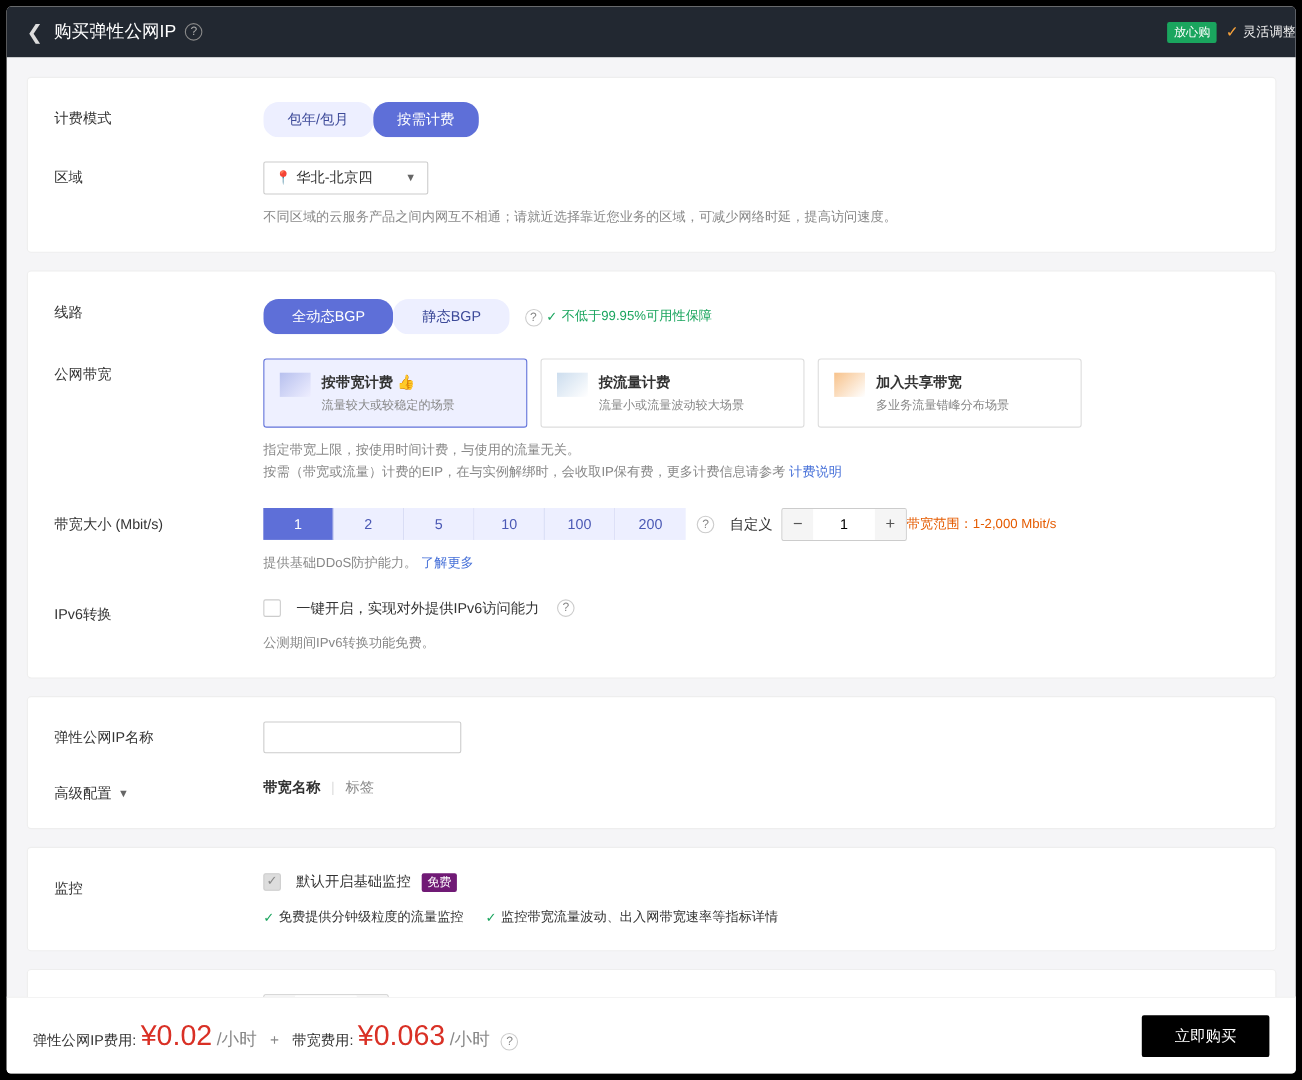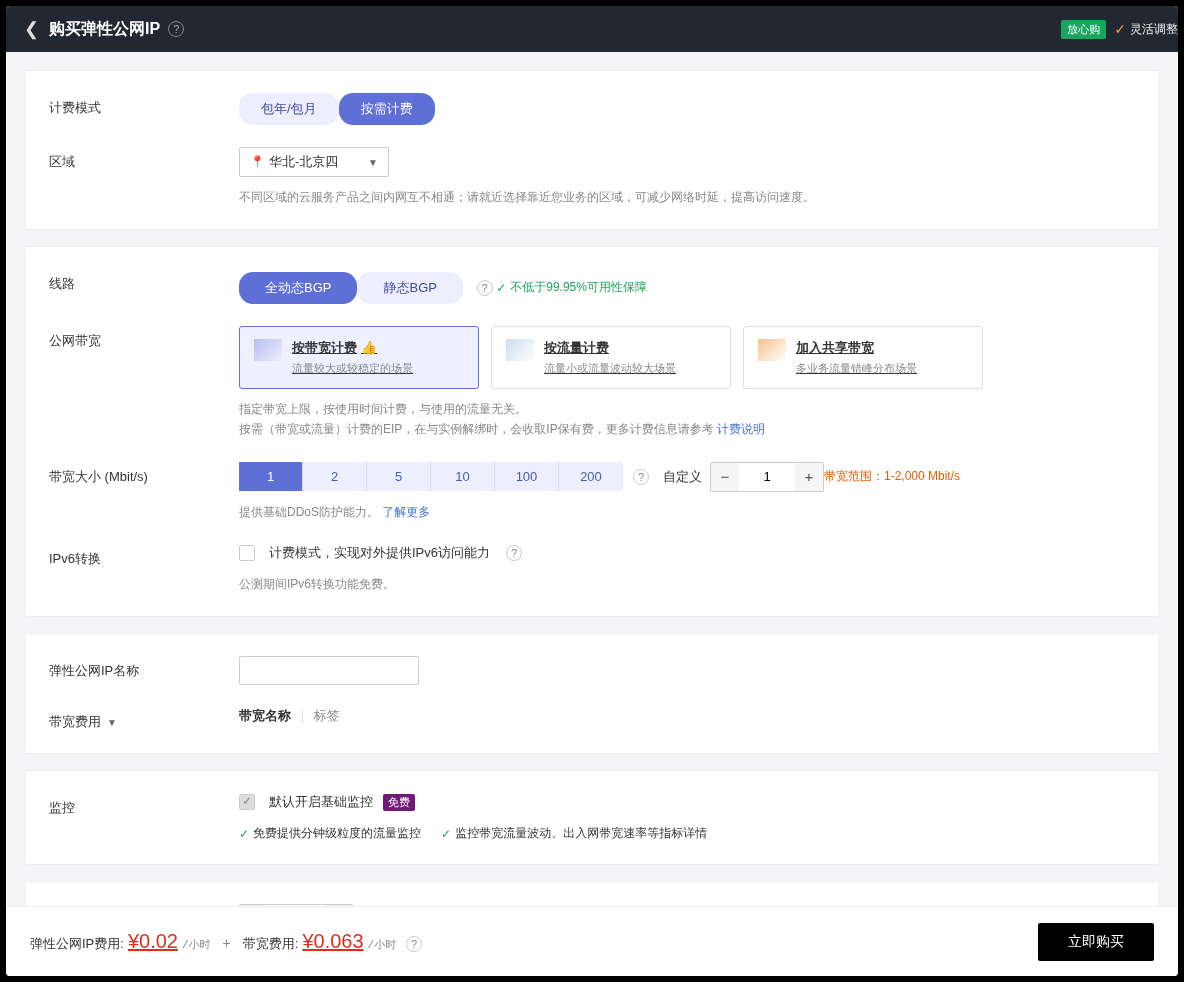--- a/index.html
+++ b/index.html
@@ -1,20 +1,20 @@
 <!DOCTYPE html>
 <html><head>
 <meta charset="utf-8">
 <style>
   * { box-sizing: border-box; font-family: -apple-system, "Helvetica Neue", Arial, "PingFang SC", "Microsoft YaHei", sans-serif; }
   body { margin:0; background:#000; padding:6px; }
   .app { background:#f5f5f7; border-radius:4px; overflow:hidden; width:1172px; height:970px; position:relative;}
   .header { background:#222831; color:#fff; height:46px; display:flex; align-items:center; padding:0 18px; position:relative;}
   .header .back { font-size:18px; margin-right:10px; color:#ddd; cursor:pointer;}
-  .header .title { font-size:16px; font-weight:700;}
+  .header .title { font-size:16px; font-weight:400;}
   .header .help-icon { margin-left:8px; font-size:14px; color:#aaa; border:1px solid #888; border-radius:50%; width:16px; height:16px; display:inline-flex; align-items:center; justify-content:center; font-size:11px;}
   .header .right { position:absolute; right:0; display:flex; align-items:center; gap:8px; font-size:12px;}
   .badge-green { background:#1aa55e; color:#fff; padding:2px 6px; border-radius:2px; font-size:11px;}
   .flex-adjust { color:#eee; display:inline-flex; align-items:center; gap:4px;}
   .check-orange { color:#f7a23b; font-size:14px;}
 
   .content { padding:18px 18px 0 18px; height: calc(100% - 46px - 70px); overflow:auto;}
   .card { background:#fff; border:1px solid #eee; border-radius:4px; margin-bottom:16px; padding:22px 24px;}
   .row { display:flex; align-items:flex-start; margin-bottom:22px;}
   .row:last-child{margin-bottom:0;}
@@ -31,21 +31,21 @@
   .select { display:inline-flex; align-items:center; border:1px solid #ccc; padding:5px 10px; min-width:150px; justify-content:space-between; cursor:pointer; border-radius:2px;}
   .select .pin { color:#333; margin-right:4px; font-size:12px;}
   .select .caret { color:#666; font-size:10px;}
 
   .seg2 .opt { padding:7px 26px;}
 
   .success { color:#1aa55e; font-size:12px; display:inline-flex; align-items:center; gap:4px; margin-top:10px;}
   .success-icon { color:#1aa55e;}
 
   
-  .bw-cards { display:flex; gap:12px;text-decoration:underline;}
+  .bw-cards { display:flex; gap:12px;}
   .bw-card { border:1px solid #ddd; border-radius:3px; padding:12px 14px; width:240px; display:flex; gap:10px; cursor:pointer;}
   .bw-card.active { border-color:#6273da; background:#eef0ff;}
   .bw-icon { width:28px; height:22px; flex-shrink:0;}
   .bw-title { font-size:13px; font-weight:600; color:#333; display:flex; align-items:center; gap:4px;}
   .bw-sub { font-size:11px; color:#888; margin-top:4px;}
   .thumb { color:#f7a23b; font-size:13px;}
 
   
   .bwset { display:flex; align-items:center; gap:0;}
   .bwbtn { width:64px; text-align:center; padding:7px 0; font-size:13px; background:#edefff; color:#4b59b5; border-right:1px solid #d9ddf5; cursor:pointer;}
@@ -73,22 +73,22 @@
   .sep { color:#ddd; margin:0 6px;}
 
   .badge-free { background:#701a75; color:#fff; font-size:11px; padding:1px 5px; border-radius:2px; margin-left:4px;}
 
   .monitor-info { display:flex; gap:20px; margin-top:12px; font-size:12px;}
   .monitor-info span { color:#1aa55e; display:inline-flex; align-items:center; gap:4px;}
   .monitor-info span.txt{color:#333;}
 
   .footer { position:absolute; bottom:0; left:0; right:0; background:#fff; height:70px; border-top:1px solid #eee; display:flex; align-items:center; padding:0 24px; justify-content:space-between;}
   .footer .pricing { font-size:13px; color:#333; display:flex; align-items:baseline; gap:4px;}
-  .price { color:#d93025; font-size:20px; font-weight:500;text-decoration:underline;}
-  .unit { color:#888; font-size:11px;font-family:Liberation Mono, monospace;}
+  .price { color:#d93025; font-size:26px; font-weight:500;}
+  .unit { color:#888; font-size:16px;}
   .plus { color:#888; margin:0 8px; font-size:14px;}
   .buy-btn { background:#000000; color:#fff; border:none; padding:10px 30px; font-size:14px; cursor:pointer; border-radius:2px;}
 
   .bold { font-weight:600; color:#333;}
 </style>
 </head>
 <body>
 
 <div class="app">
 
@@ -207,39 +207,39 @@
             <span class="link">了解更多</span>
           </div>
         </div>
       </div>
 
       <div class="row">
         <div class="label">IPv6转换</div>
         <div class="field">
           <div class="inline">
             <span class="checkbox"></span>
-            <span>计费模式，实现对外提供IPv6访问能力</span>
+            <span>一键开启，实现对外提供IPv6访问能力</span>
             <span class="q">?</span>
           </div>
           <div class="hint">公测期间IPv6转换功能免费。</div>
         </div>
       </div>
     </div>
 
     <div class="card">
       <div class="row">
         <div class="label">弹性公网IP名称</div>
         <div class="field">
           <input class="input-text" style="">
         </div>
       </div>
       <div class="row">
         <div class="label">
           <span class="advanced">
-            <span>带宽费用</span>
+            <span>高级配置</span>
             <span class="caret-down">▼</span>
           </span>
         </div>
         <div class="field">
           <span class="bold">带宽名称</span>
           <span class="sep">|</span>
           <span class="light">标签</span>
         </div>
       </div>
     </div>

